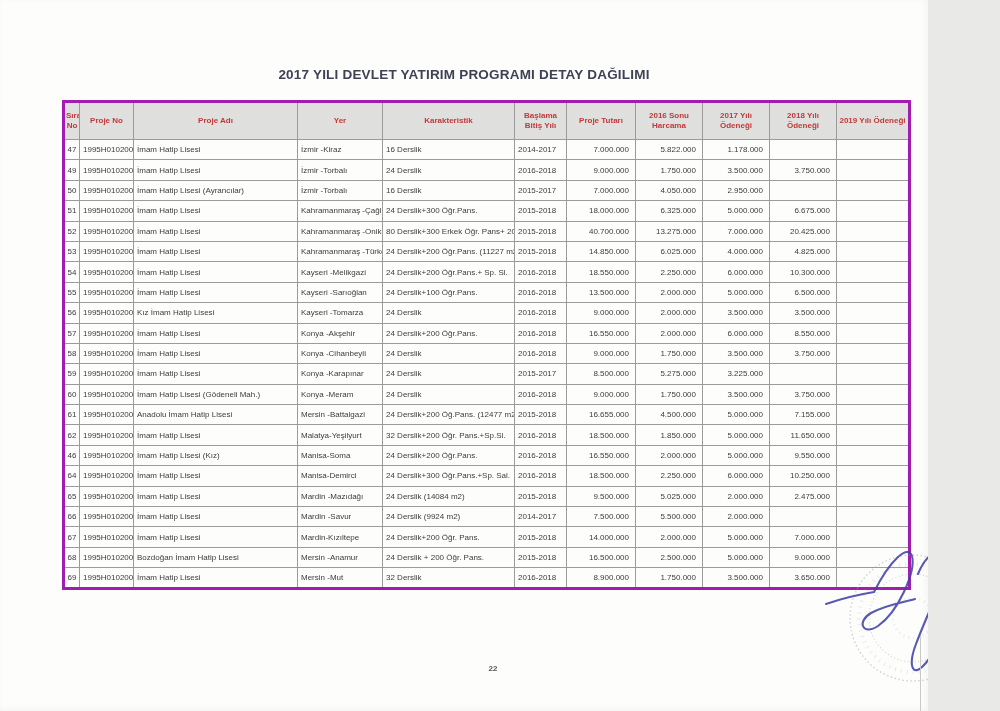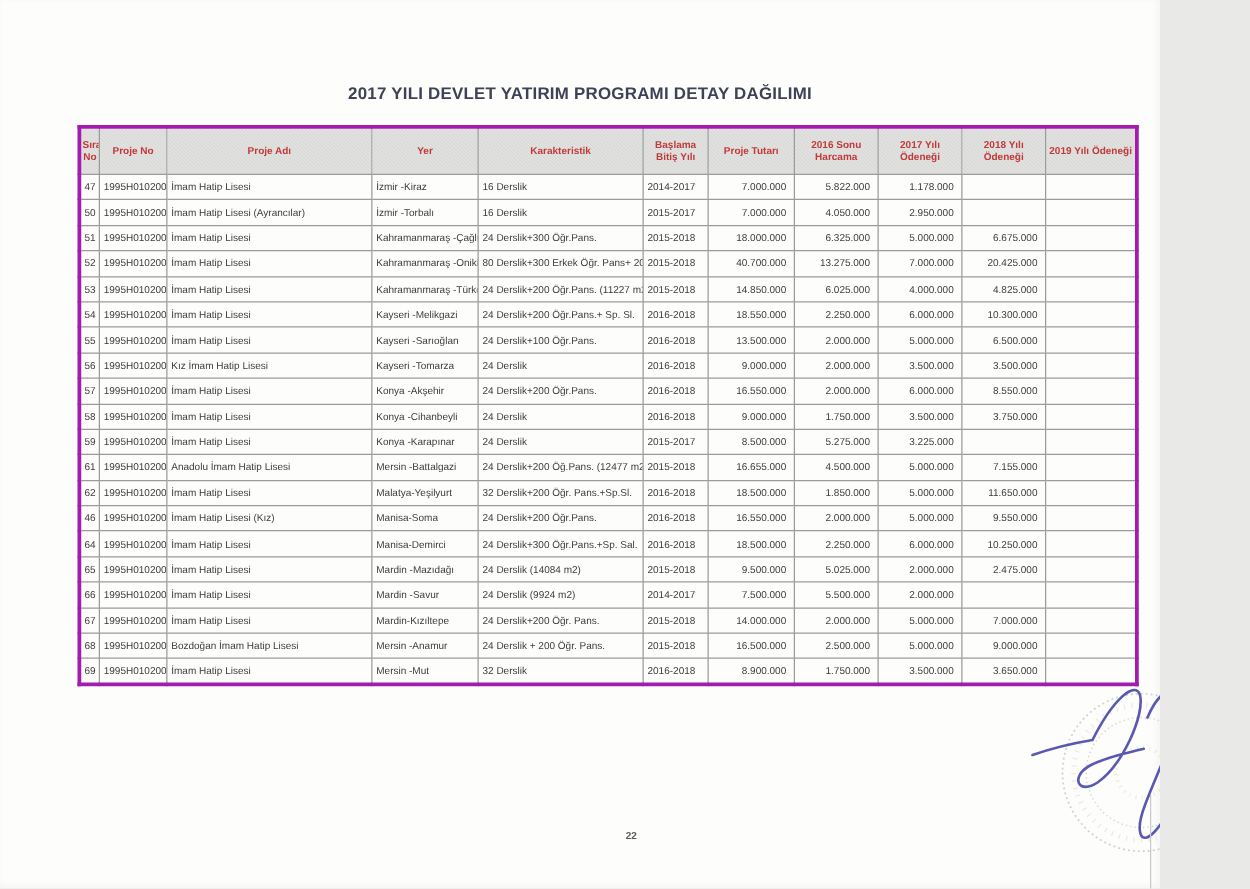--- a/index.html
+++ b/index.html
@@ -31,21 +31,21 @@
   col.c0{width:16px}col.c1{width:54px}col.c2{width:164px}col.c3{width:85px}
   col.c4{width:132px}col.c5{width:52px}col.c6{width:69px}col.c7{width:67px}
   col.c8{width:67px}col.c9{width:67px}col.c10{width:73px}
   
   tbody td:nth-child(1){text-align:center;padding:0 1px;}
   tbody td:nth-child(2),tbody td:nth-child(3),tbody td:nth-child(4),tbody td:nth-child(5){text-align:left;}
   tbody td:nth-child(6){text-align:left;margin-top:22px;}
   tbody td:nth-child(7),tbody td:nth-child(8),tbody td:nth-child(9),
   tbody td:nth-child(10),tbody td:nth-child(11){text-align:right;padding-right:6px;}
   .page-number{
-    position:absolute;left:16px;width:978px;top:664px;text-align:center;
+    position:absolute;left:4px;width:978px;top:664px;text-align:center;
     font-size:8px;color:#5a5a5a;font-weight:bold;
   }
   .sign-area{position:absolute;left:818px;top:532px;width:185px;height:178px;pointer-events:none;}
   .edge-line{position:absolute;right:7px;bottom:0;width:1px;height:75px;background:#c9c9c5;}
 </style>
 </head>
 <body>
 
 <div class="page">
 
@@ -89,20 +89,33 @@
             <td>İzmir -Kiraz</td>
             <td>16 Derslik</td>
             <td>2014-2017</td>
             <td>7.000.000</td>
             <td>5.822.000</td>
             <td>1.178.000</td>
             <td></td>
             <td></td>
           </tr>
           <tr>
+            <td>49</td>
+            <td>1995H010200</td>
+            <td>İmam Hatip Lisesi</td>
+            <td>İzmir -Torbalı</td>
+            <td>24 Derslik</td>
+            <td>2016-2018</td>
+            <td>9.000.000</td>
+            <td>1.750.000</td>
+            <td>3.500.000</td>
+            <td>3.750.000</td>
+            <td></td>
+          </tr>
+          <tr>
             <td>50</td>
             <td>1995H010200</td>
             <td>İmam Hatip Lisesi (Ayrancılar)</td>
             <td>İzmir -Torbalı</td>
             <td>16 Derslik</td>
             <td>2015-2017</td>
             <td>7.000.000</td>
             <td>4.050.000</td>
             <td>2.950.000</td>
             <td></td>
@@ -219,20 +232,33 @@
             <td>Konya -Karapınar</td>
             <td>24 Derslik</td>
             <td>2015-2017</td>
             <td>8.500.000</td>
             <td>5.275.000</td>
             <td>3.225.000</td>
             <td></td>
             <td></td>
           </tr>
           <tr>
+            <td>60</td>
+            <td>1995H010200</td>
+            <td>İmam Hatip Lisesi (Gödeneli Mah.)</td>
+            <td>Konya -Meram</td>
+            <td>24 Derslik</td>
+            <td>2016-2018</td>
+            <td>9.000.000</td>
+            <td>1.750.000</td>
+            <td>3.500.000</td>
+            <td>3.750.000</td>
+            <td></td>
+          </tr>
+          <tr>
             <td>61</td>
             <td>1995H010200</td>
             <td>Anadolu İmam Hatip Lisesi</td>
             <td>Mersin -Battalgazi</td>
             <td>24 Derslik+200 Öğ.Pans. (12477 m2)</td>
             <td>2015-2018</td>
             <td>16.655.000</td>
             <td>4.500.000</td>
             <td>5.000.000</td>
             <td>7.155.000</td>

